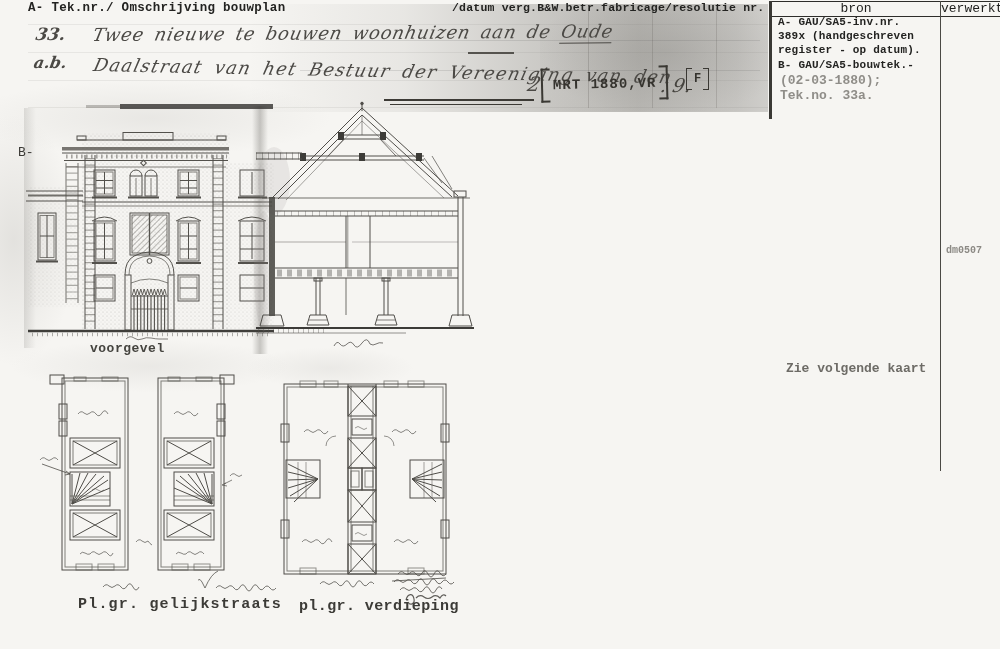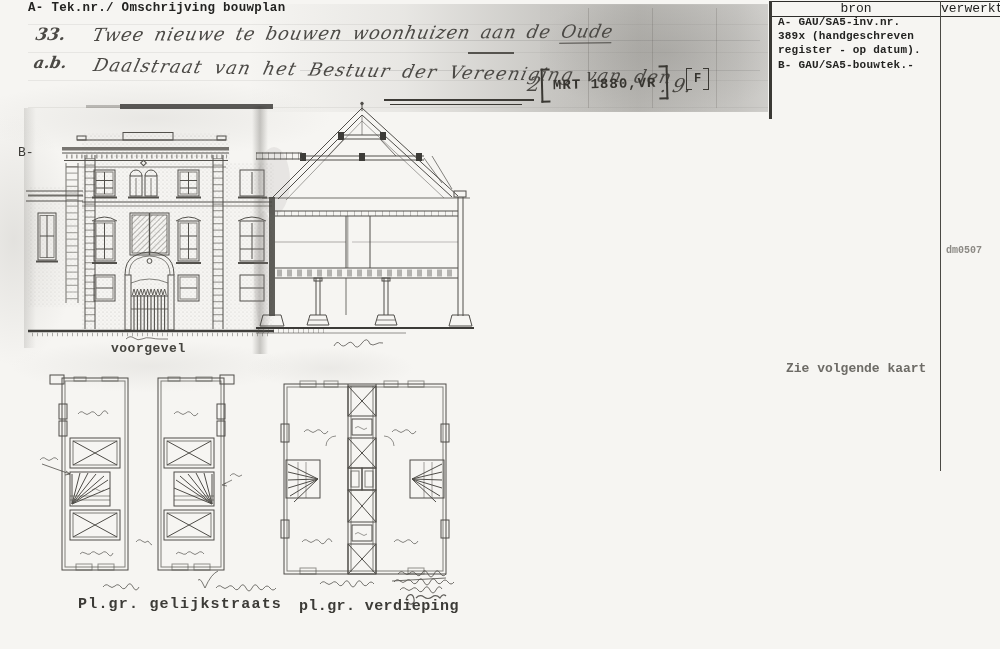--- a/index.html
+++ b/index.html
@@ -45,20 +45,21 @@
   <div class="shade" style="left:588px;top:8px;width:1px;height:100px;background:rgba(90,88,84,.25);"></div>
   <div class="shade" style="left:652px;top:8px;width:1px;height:100px;background:rgba(90,88,84,.22);"></div>
   <div class="shade" style="left:716px;top:8px;width:1px;height:100px;background:rgba(90,88,84,.22);"></div>
   <div class="shade" style="left:300px;top:40px;width:460px;height:1px;background:rgba(90,88,84,.16);"></div>
   <div class="shade" style="left:300px;top:70px;width:460px;height:1px;background:rgba(90,88,84,.16);"></div>
 
   <div class="shade" style="left:252px;top:106px;width:16px;height:248px;background:linear-gradient(90deg, transparent, rgba(108,106,101,.35) 50%, transparent);"></div>
   <div class="shade" style="left:24px;top:108px;width:12px;height:240px;background:linear-gradient(90deg, rgba(108,106,101,.18), transparent);"></div>
 
   <div class="abs mono tw-dark" style="left:28px;top:1px;font-size:12.5px;letter-spacing:.3px;text-align:right;">A- Tek.nr./ Omschrijving bouwplan</div>
+  <div class="abs mono tw-dark" style="left:452px;top:1px;font-size:11.5px;letter-spacing:.2px;">/datum verg.B&amp;W.betr.fabricage/resolutie nr.</div>
   <div class="abs mono tw-dark" style="left:772px;top:1px;width:168px;text-align:center;font-size:13px;font-weight:400;color:#1d1d1b;">bron</div>
   <div class="abs mono tw-dark" style="left:941px;top:1px;width:59px;text-align:center;font-size:13px;font-weight:400;color:#1d1d1b;">verwerkt</div>
 
   <div class="hline" style="left:770px;top:1px;width:230px;height:1.4px;"></div>
   <div class="hline" style="left:770px;top:16px;width:230px;height:1.4px;"></div>
   <div class="vline" style="left:769px;top:1px;width:2.6px;height:118px;"></div>
   <div class="vline" style="left:940px;top:1px;width:1.4px;height:470px;background:#4a4944;"></div>
 
   <div class="abs hand" style="left:36px;top:24px;font-size:17px;font-weight:700;transform:skewX(-10deg);">33.</div>
   <div class="abs hand" style="left:93px;top:24px;font-size:18px;white-space:nowrap;letter-spacing:.8px;word-spacing:4px;transform:skewX(-12deg) rotate(-.4deg);transform-origin:left;">
@@ -202,21 +203,21 @@
       <line x1="105" y1="193" x2="142" y2="193"></line>
         <line x1="105" y1="206" x2="142" y2="206" opacity="0.8"></line>
       <path d="M108 192 V227 M111.4 192 V227 M114.8 192 V227 M118.2 192 V227 M121.6 192 V227 M125 192 V227 M128.4 192 V227 M131.8 192 V227 M135.2 192 V227 M138.6 192 V227" stroke-width="1.1"></path>
       <path d="M106.3 192 l1.7 -6 l1.7 6 l1.7 -6 l1.7 6 l1.7 -6 l1.7 6 l1.7 -6 l1.7 6 l1.7 -6 l1.7 6 l1.7 -6 l1.7 6 l1.7 -6 l1.7 6 l1.7 -6 l1.7 6 l1.7 -6 l1.7 6 l1.7 -6 l1.7 6" stroke-width="0.9"></path>
 
       <line x1="2" y1="228" x2="248" y2="228" stroke-width="2.4" stroke="#3f3e3a"></line>
       <line x1="6" y1="231.5" x2="246" y2="231.5" stroke-width="3.5" stroke-dasharray="1 4" opacity="0.45"></line>
       <path d="M100 236 q4 -4 8 -1 t8 1 t9 -1 t8 1 t9 0" stroke-width="0.9" opacity="0.8"></path>
     </g>
   </svg>
-  <div class="abs mono" style="left:90px;top:341px;font-size:13px;letter-spacing:.5px;color:#45443f;font-weight:700;margin-left:21px;">voorgevel</div>
+  <div class="abs mono" style="left:90px;top:341px;font-size:13px;letter-spacing:.5px;color:#45443f;font-weight:700;">voorgevel</div>
 
   <svg class="abs" style="left:256px;top:101px;" width="245" height="258" viewBox="0 0 245 258">
     <g stroke="#504e4a" stroke-width="1" fill="none">
       <ellipse cx="18" cy="80" rx="16" ry="34" fill="#9a9894" stroke="none" opacity="0.16"></ellipse>
       <ellipse cx="8" cy="170" rx="10" ry="60" fill="#9a9894" stroke="none" opacity="0.14"></ellipse>
 
       <line x1="106" y1="1" x2="106" y2="10"></line>
         <circle cx="106" cy="2.5" r="1.3" fill="#504e4a"></circle>
       <path d="M106 7 L16 97 M106 7 L202 95"></path>
       <path d="M106 14 L22 98 M106 14 L196 96"></path>
@@ -409,17 +410,21 @@
 
   <div class="abs mono" style="left:78px;top:596px;font-size:15px;letter-spacing:1.2px;font-weight:700;color:#3c3b37;">Pl.gr. gelijkstraats</div>
   <div class="abs mono" style="left:299px;top:598px;font-size:15px;letter-spacing:.4px;font-weight:700;color:#3c3b37;">pl.gr. verdieping</div>
 
   <div class="abs mono tw-dark" style="left:778px;top:15px;font-size:11px;line-height:14.2px;letter-spacing:.2px;">
     <div>A- GAU/SA5-inv.nr.</div>
     <div>389x (handgeschreven</div>
     <div>register - op datum).</div>
     <div>B- GAU/SA5-bouwtek.-</div>
   </div>
+  <div class="abs mono tw-light" style="left:780px;top:74px;font-size:13px;line-height:14.5px;">
+    <div>(02-03-1880);</div>
+    <div>Tek.no. 33a.</div>
+  </div>
   <div class="abs mono" style="left:786px;top:361px;font-size:13px;font-weight:700;color:#6d6b66;">Zie volgende kaart</div>
 
   <div class="abs mono" style="left:946px;top:245px;font-size:10px;font-weight:700;color:#8c8a85;">dm0507</div>
 
 </div>
 
 </body></html>

